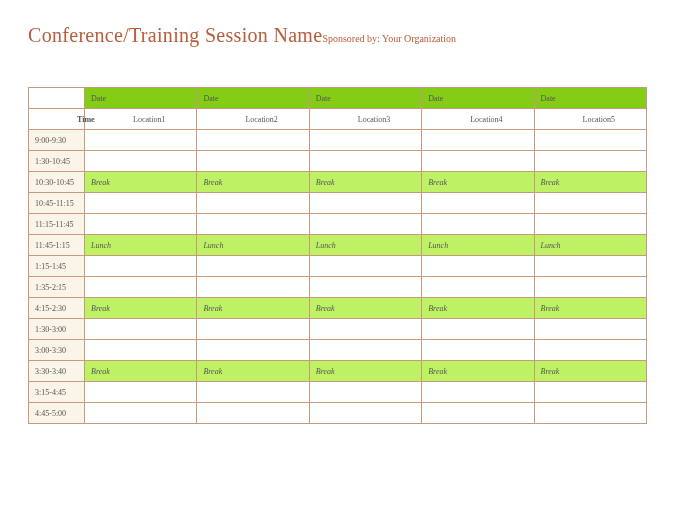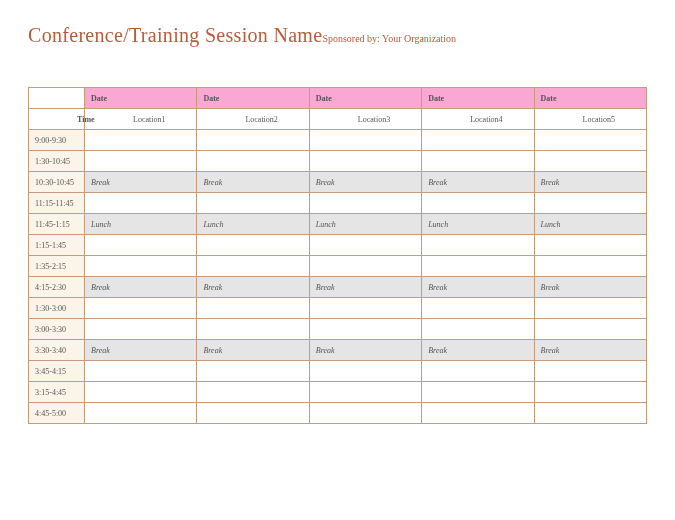--- a/index.html
+++ b/index.html
@@ -36,22 +36,22 @@
     border: 1px solid #c79b7a;
     font-size: 8px;
     padding: 5px 6px;
     text-align: left;
     vertical-align: middle;
     height: 21px;
     color: #555;
   }
   col.timecol { width: 56px; }
   .date-header {
-    background: #f9a8d4;
-    font-weight: bold;
+    background: #84cc16;
+    font-weight: normal;
     font-style: normal;
   }
   .corner {
     background: #ffffff;
     border-top: 1px solid #c79b7a;
   }
   .time-label {
     background: #faf5e8;
     font-style: normal;
   }
@@ -59,21 +59,21 @@
     background: #faf5e8;
     font-style: normal;
     white-space: nowrap;
   }
   .loc-row td, .loc-row th {
     background: #ffffff;
     font-style: normal;
     padding-left: 48px;
   }
   .highlight {
-    background: #e5e5e5;
+    background: #bef264;
     font-style: italic;
   }
   .plain {
     background: #ffffff;
   }
   tbody tr { height: 21px; }
 </style>
 </head>
 <body>
 
@@ -128,20 +128,28 @@
       </tr>
       <tr>
         <td class="time-cell">10:30-10:45</td>
         <td class="highlight">Break</td>
         <td class="highlight">Break</td>
         <td class="highlight">Break</td>
         <td class="highlight">Break</td>
         <td class="highlight">Break</td>
       </tr>
       <tr>
+        <td class="time-cell">10:45-11:15</td>
+        <td class="plain"></td>
+        <td class="plain"></td>
+        <td class="plain"></td>
+        <td class="plain"></td>
+        <td class="plain"></td>
+      </tr>
+      <tr>
         <td class="time-cell">11:15-11:45</td>
         <td class="plain"></td>
         <td class="plain"></td>
         <td class="plain"></td>
         <td class="plain"></td>
         <td class="plain"></td>
       </tr>
       <tr>
         <td class="time-cell">11:45-1:15</td>
         <td class="highlight">Lunch</td>
@@ -190,28 +198,20 @@
         <td class="plain"></td>
         <td class="plain"></td>
       </tr>
       <tr>
         <td class="time-cell">3:30-3:40</td>
         <td class="highlight">Break</td>
         <td class="highlight">Break</td>
         <td class="highlight">Break</td>
         <td class="highlight">Break</td>
         <td class="highlight">Break</td>
-      </tr>
-      <tr>
-        <td class="time-cell">3:45-4:15</td>
-        <td class="plain"></td>
-        <td class="plain"></td>
-        <td class="plain"></td>
-        <td class="plain"></td>
-        <td class="plain"></td>
       </tr>
       <tr>
         <td class="time-cell">3:15-4:45</td>
         <td class="plain"></td>
         <td class="plain"></td>
         <td class="plain"></td>
         <td class="plain"></td>
         <td class="plain"></td>
       </tr>
       <tr>

